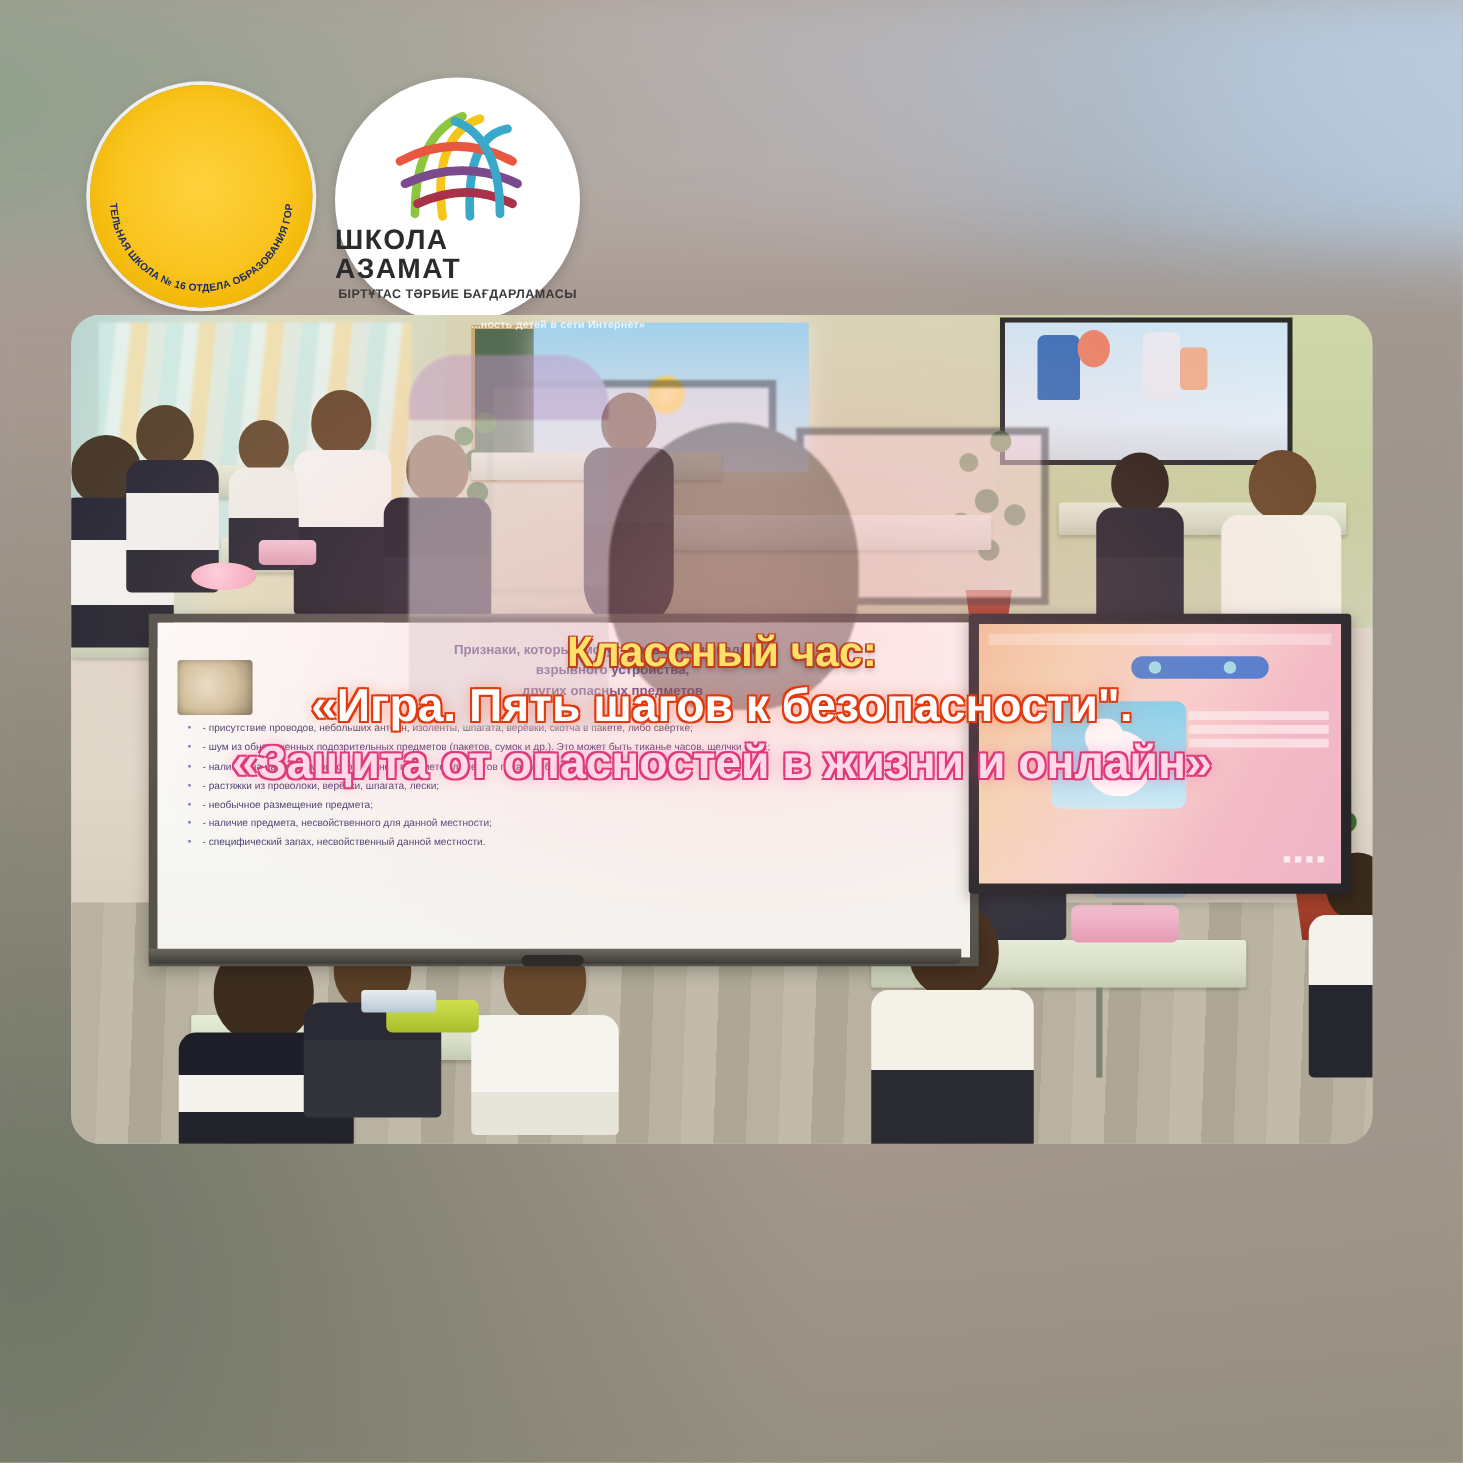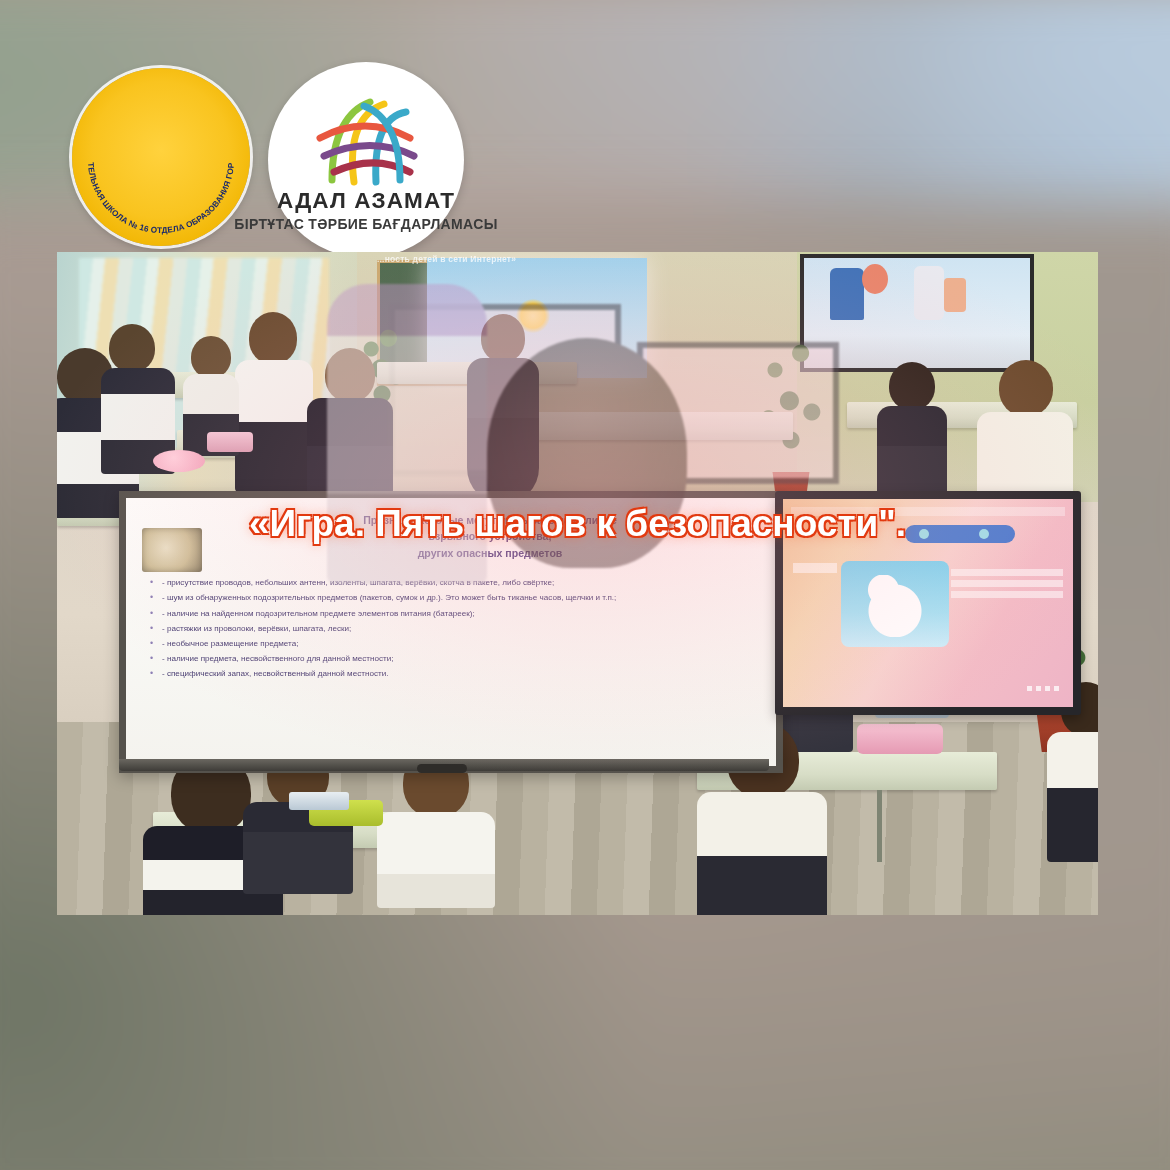--- a/index.html
+++ b/index.html
@@ -95,27 +95,27 @@
     position:absolute;left:196px;top:-6px;width:196px;height:196px;border-radius:50%;
     background:#ffffff;box-shadow:0 3px 10px rgba(0,0,0,.18);
     display:flex;flex-direction:column;align-items:center;justify-content:center;
   }
   .adal-mark{position:relative;width:104px;height:92px;margin-top:6px;}
   .adal-mark svg{display:block;width:104px;height:92px;}
   .adal-title{
     font-size:22.5px;font-weight:700;color:#2b2b2b;letter-spacing:1.1px;margin-top:4px;line-height:1;
   }
   .adal-sub{
-    font-size:14px;font-weight:700;color:#3a3a3a;letter-spacing:.35px;margin-top:4px;white-space:nowrap;
+    font-size:10px;font-weight:700;color:#3a3a3a;letter-spacing:.35px;margin-top:4px;white-space:nowrap;
   }
 
   
   .photo{
     position:absolute;left:57px;top:252px;width:1041px;height:663px;
-    overflow:hidden;background:#c8c6b4;
+    overflow:hidden;background:#c8c6b4;border-radius:23px;
   }
   .room{
     position:absolute;inset:0;
     background:
       linear-gradient(180deg,#cfd4b9 0%,#d7d8c3 18%,#ded9c8 36%,#d7d2c0 55%,#c9c4b2 74%,#bdb9a8 100%);
   }
   
   .wall-left{position:absolute;left:0;top:0;width:330px;height:300px;
     background:linear-gradient(100deg,#b9d4cf 0%,#cfe0d6 20%,#e3dfbe 45%,#d8dcc1 70%,#cdd3b8 100%);}
   .window{position:absolute;left:22px;top:6px;width:250px;height:190px;
@@ -275,21 +275,21 @@
           <path d="M18 86 C18 40 34 16 56 8" stroke="#8cc63f"></path>
           <path d="M40 88 C34 44 46 18 70 10" stroke="#f5c518"></path>
           <path d="M62 88 C60 46 70 22 92 18" stroke="#3aa9c9"></path>
           <path d="M6 44 C36 28 66 28 96 44" stroke="#e8573f"></path>
           <path d="M10 62 C40 48 72 48 100 62" stroke="#7a4a8c"></path>
           <path d="M20 78 C46 66 72 66 96 78" stroke="#a8324a"></path>
           <path d="M86 86 C86 44 72 20 50 12" stroke="#3aa9c9"></path>
         </g>
       </svg>
     </div>
-    <div class="adal-title">АДАЛ АЗАМАТ</div>
+    <div class="adal-title">ШКОЛА АЗАМАТ</div>
     <div class="adal-sub">БІРТҰТАС ТӘРБИЕ БАҒДАРЛАМАСЫ</div>
   </div>
 
 </div>
 
 <div class="photo">
   <div class="room">
 
     <div class="wall-left"></div>
     <div class="window"></div>
@@ -450,14 +450,16 @@
       <div class="g-girl"></div>
       <div class="g-head"></div>
     </div>
     <div class="ghost-pink"></div>
 
     <div class="top-caption">...ность детей в сети Интернет»</div>
   </div>
 </div>
 
 <div class="caption">
+  <span class="cap-line l2">Классный час:</span>
   <span class="cap-line l3">«Игра. Пять шагов к безопасности".</span>
+  <span class="cap-line l4">«Защита от опасностей в жизни и онлайн»</span>
 </div>
 
 </body></html>

